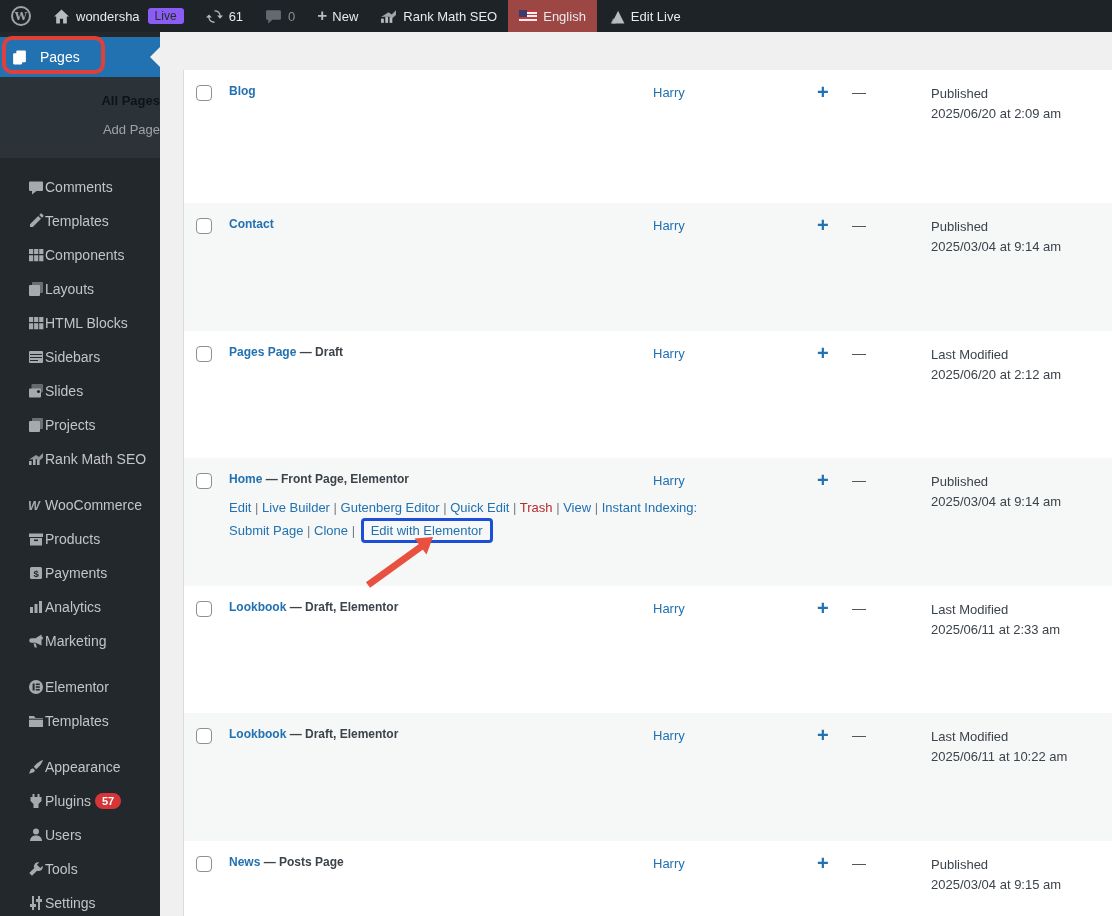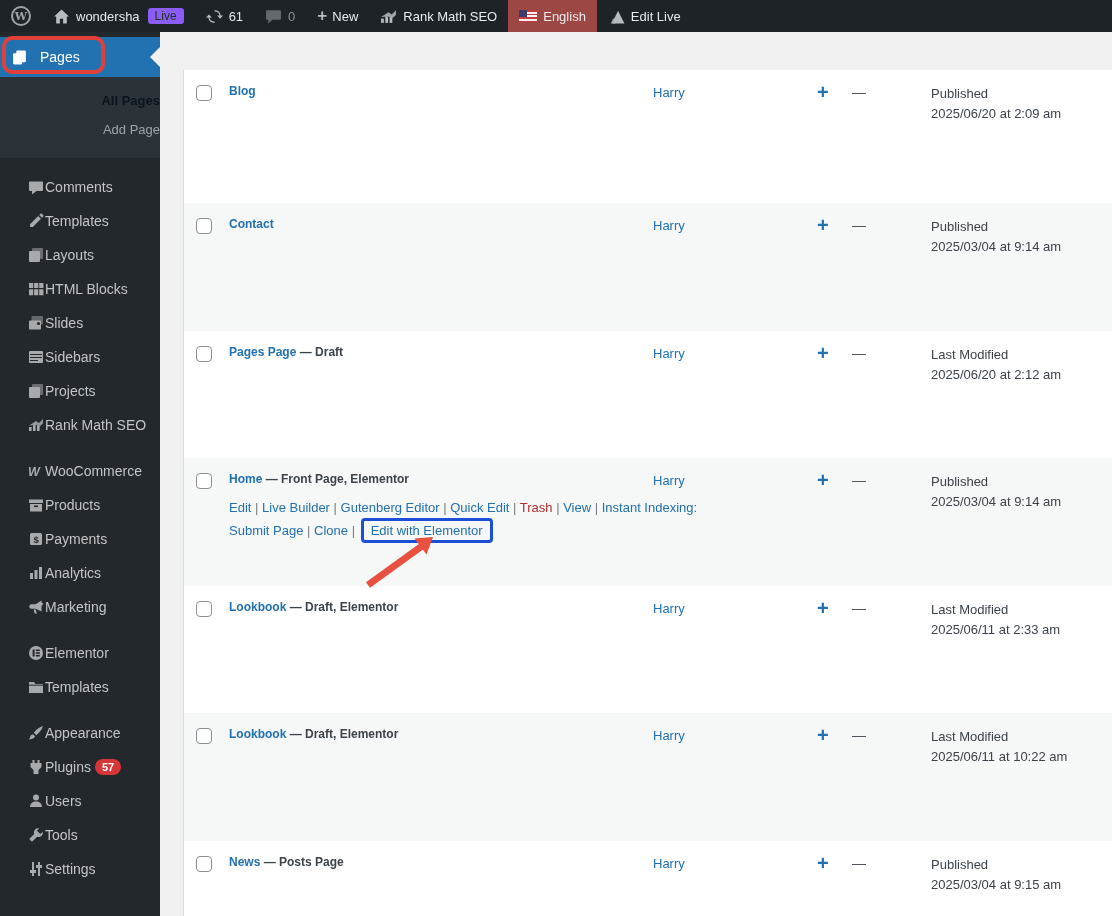--- a/index.html
+++ b/index.html
@@ -142,52 +142,60 @@
           <span class="micon">
             <svg viewBox="0 0 16 16" fill="#a7aaad">
               <path d="M2 11.2 10.2 3l2.8 2.8L4.8 14H2zM11.2 2l2.8 2.8 1.3-1.3a.9.9 0 0 0 0-1.3L13.8.7a.9.9 0 0 0-1.3 0z"></path>
             </svg>
           </span>
           <span>Templates</span>
         </div>
         <div class="side-item">
           <span class="micon">
             <svg viewBox="0 0 16 16" fill="#a7aaad">
+              <path d="M1 2h4.2v5H1zM6.1 2h4.2v5H6.1zM11.2 2h4.2v5h-4.2zM1 8.2h4.2v6H1zM6.1 8.2h4.2v6H6.1zM11.2 8.2h4.2v6h-4.2z"></path>
+            </svg>
+          </span>
+          <span>Components</span>
+        </div>
+        <div class="side-item">
+          <span class="micon">
+            <svg viewBox="0 0 16 16" fill="#a7aaad">
               <rect x="4" y="1" width="11" height="11" rx="1" opacity=".55"></rect>
               <rect x="1" y="4" width="11" height="11" rx="1"></rect>
             </svg>
           </span>
           <span>Layouts</span>
         </div>
         <div class="side-item">
           <span class="micon">
             <svg viewBox="0 0 16 16" fill="#a7aaad">
               <path d="M1 2h4.2v5H1zM6.1 2h4.2v5H6.1zM11.2 2h4.2v5h-4.2zM1 8.2h4.2v6H1zM6.1 8.2h4.2v6H6.1zM11.2 8.2h4.2v6h-4.2z"></path>
             </svg>
           </span>
           <span>HTML Blocks</span>
+        </div>
+        <div class="side-item">
+          <span class="micon">
+            <svg viewBox="0 0 16 16" fill="#a7aaad">
+              <rect x="1" y="2" width="14" height="12" rx="1"></rect>
+              <path d="M2 5.5h12M2 8.5h12M2 11.5h8" stroke="#23282d" stroke-width="1.2" fill="none"></path>
+            </svg>
+          </span>
+          <span>Sidebars</span>
         </div>
         <div class="side-item">
           <span class="micon">
             <svg viewBox="0 0 16 16" fill="#a7aaad">
               <rect x="3.5" y="1" width="11.5" height="8.5" rx="1" opacity=".5"></rect>
               <rect x="1" y="5.5" width="12" height="9" rx="1"></rect>
               <circle cx="10.5" cy="8.5" r="1.6" fill="#23282d"></circle>
             </svg>
           </span>
           <span>Slides</span>
-        </div>
-        <div class="side-item">
-          <span class="micon">
-            <svg viewBox="0 0 16 16" fill="#a7aaad">
-              <rect x="1" y="2" width="14" height="12" rx="1"></rect>
-              <path d="M2 5.5h12M2 8.5h12M2 11.5h8" stroke="#23282d" stroke-width="1.2" fill="none"></path>
-            </svg>
-          </span>
-          <span>Sidebars</span>
         </div>
         <div class="side-item">
           <span class="micon">
             <svg viewBox="0 0 16 16" fill="#a7aaad">
               <rect x="4" y="1" width="11" height="11" rx="1" opacity=".55"></rect>
               <rect x="1" y="4" width="11" height="11" rx="1"></rect>
             </svg>
           </span>
           <span>Projects</span>
         </div>

